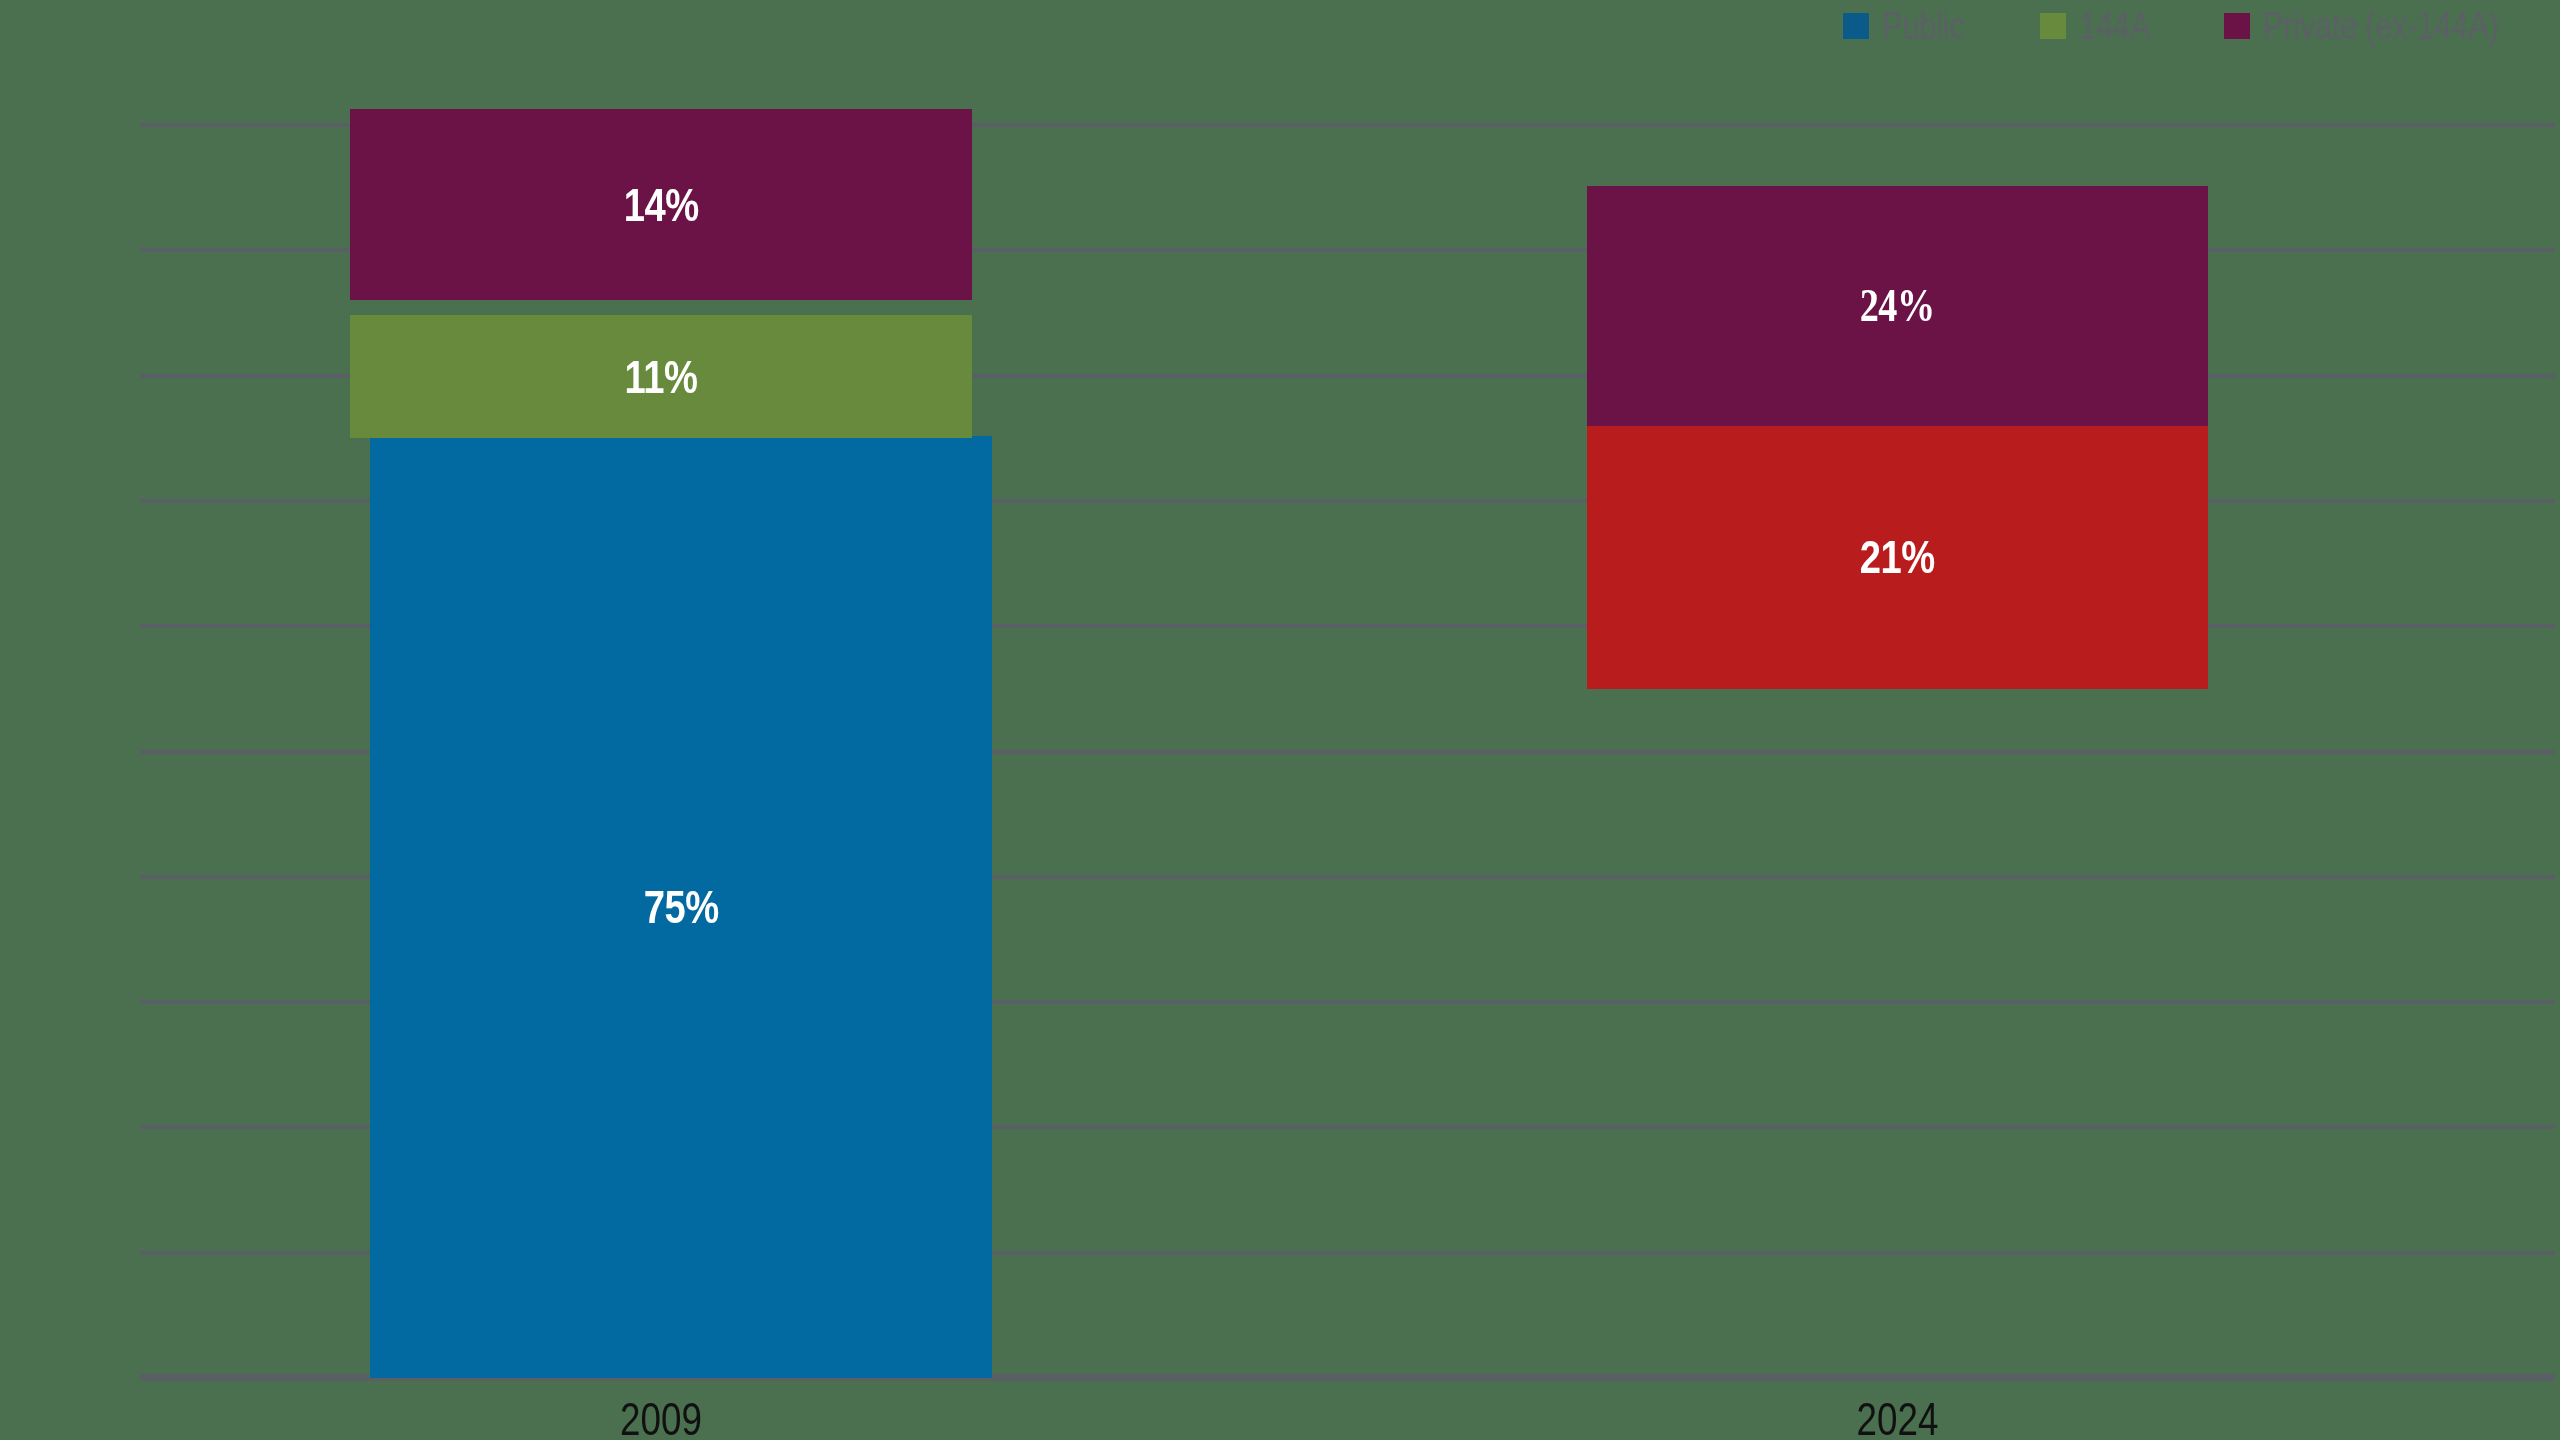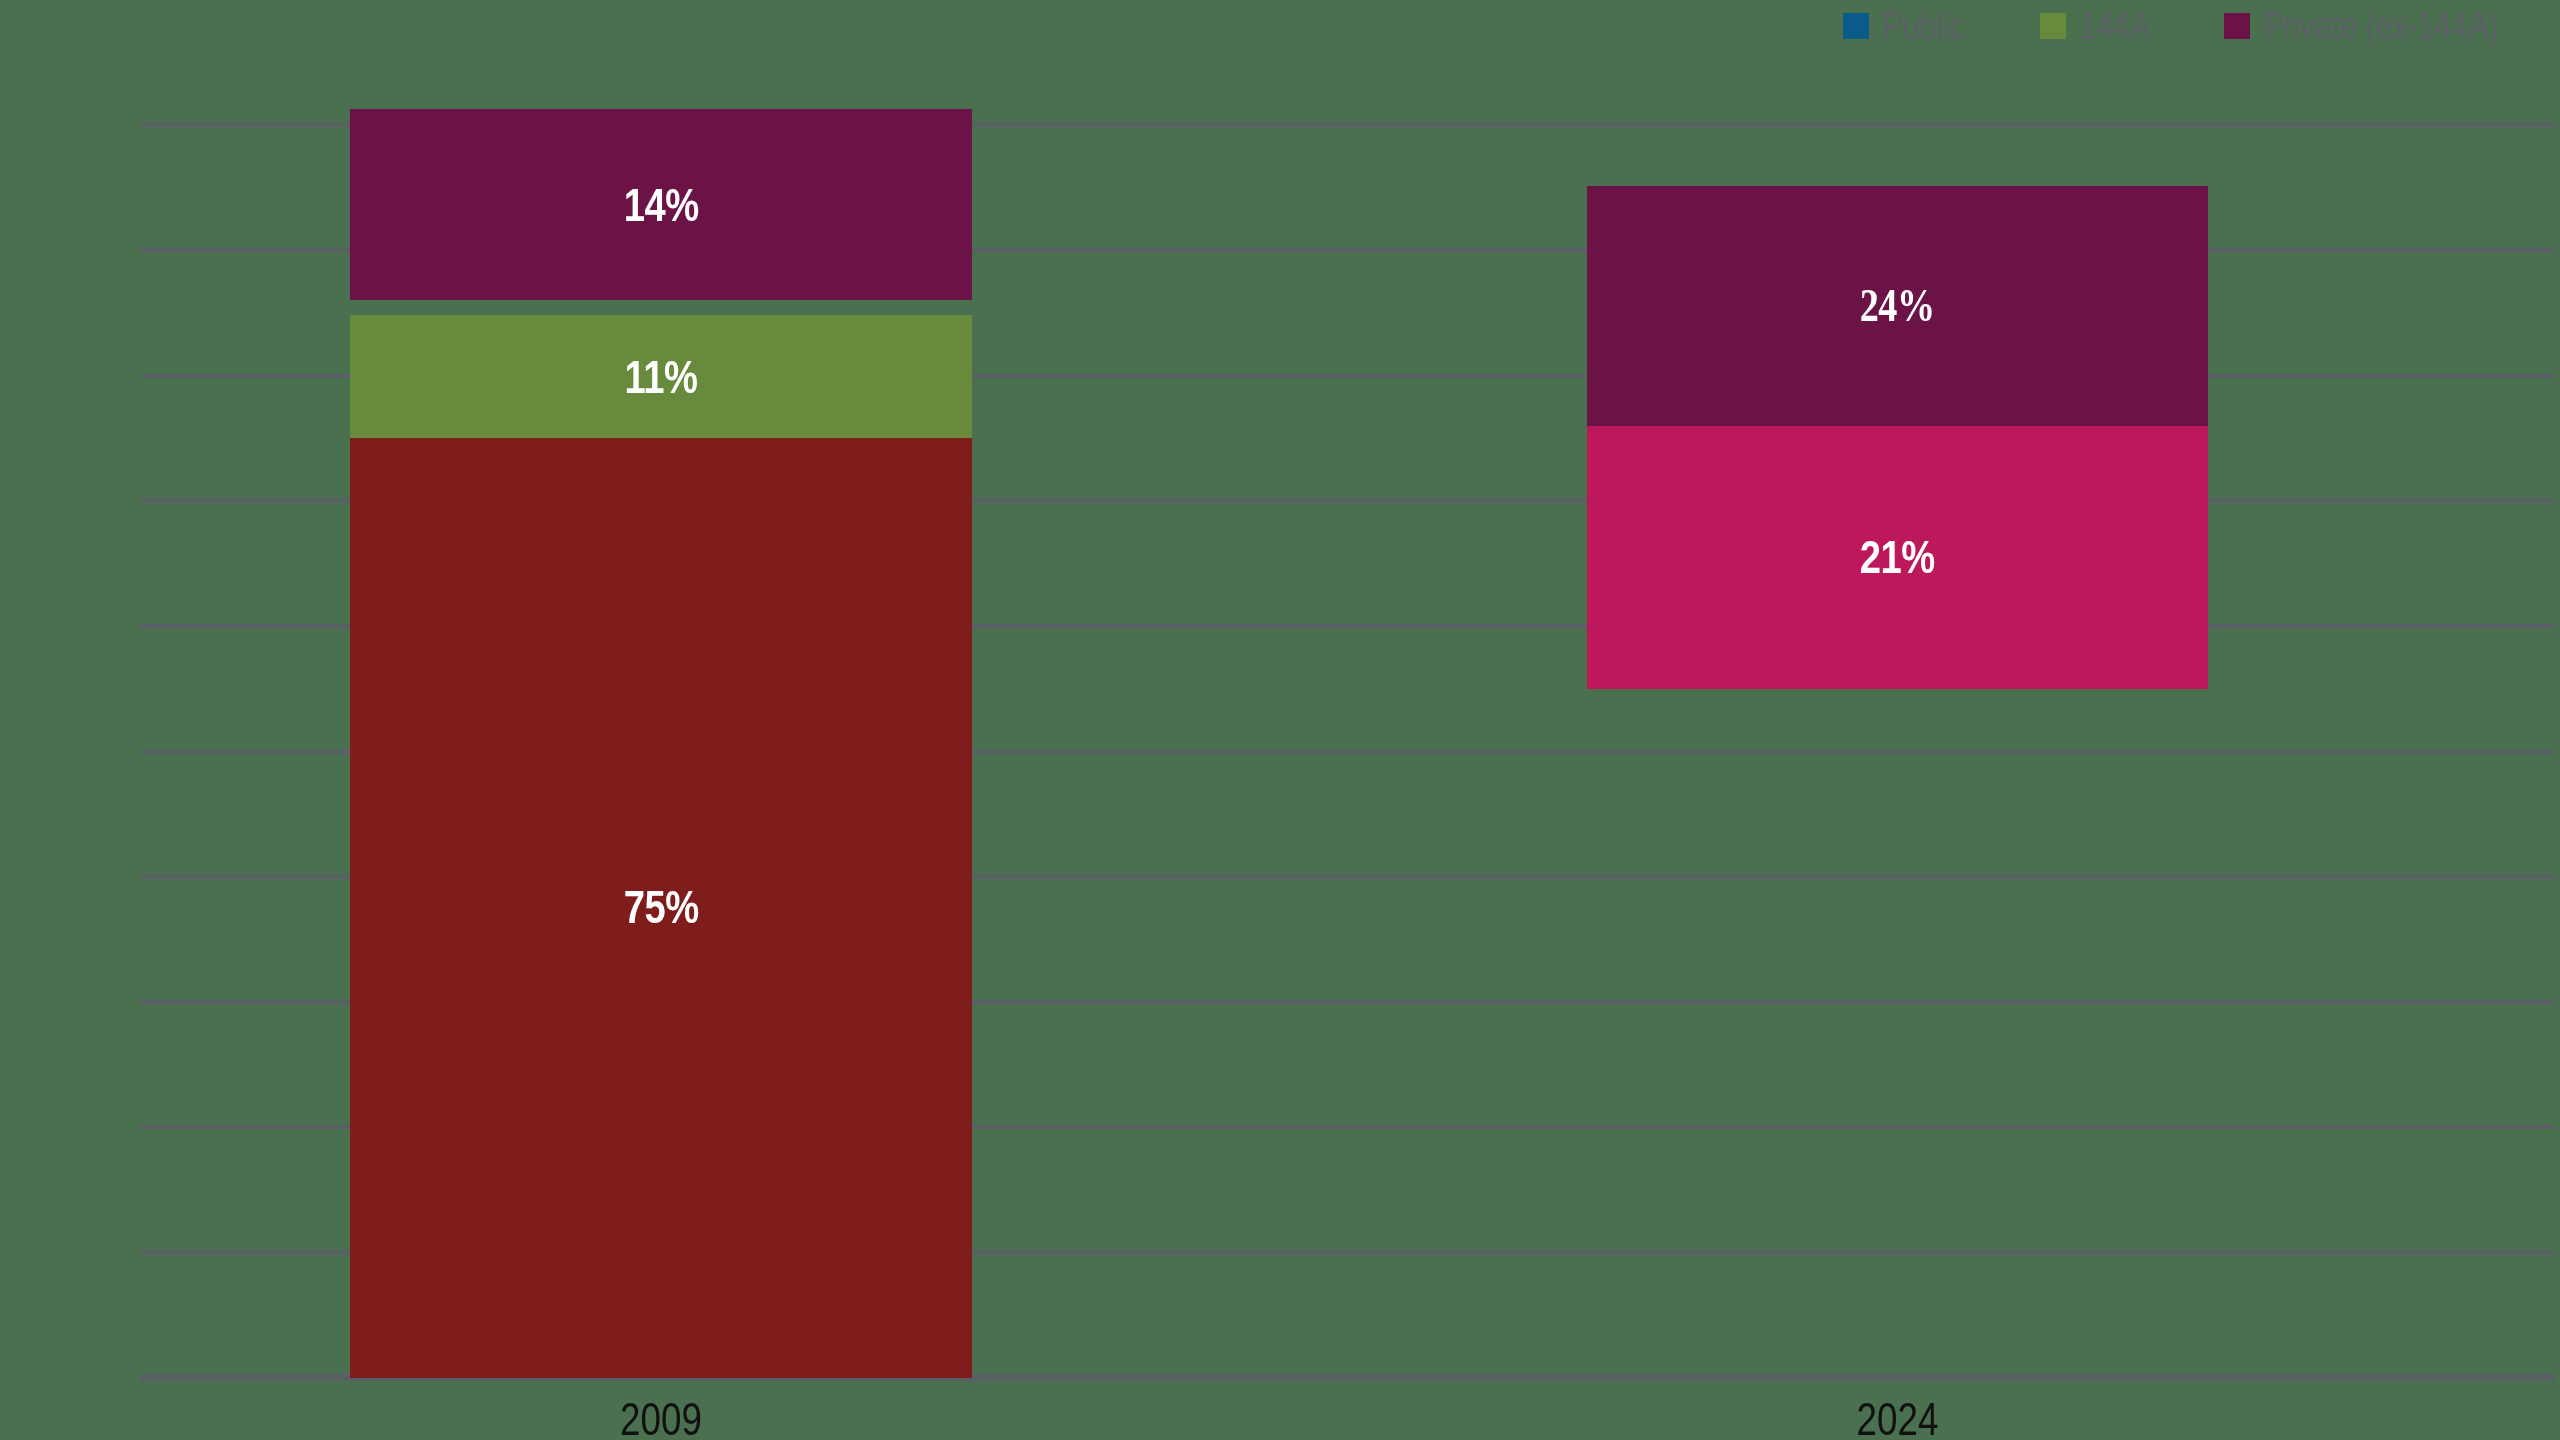--- a/index.html
+++ b/index.html
@@ -132,32 +132,32 @@
       <div class="gridline" style="bottom: 248.6px;"></div>
       <div class="gridline" style="bottom: 373.9px;"></div>
       <div class="gridline" style="bottom: 499.2px;"></div>
       <div class="gridline" style="bottom: 624.5px;"></div>
       <div class="gridline" style="bottom: 749.8px;"></div>
       <div class="gridline" style="bottom: 875.1px;"></div>
       <div class="gridline" style="bottom: 1000.4px;"></div>
       <div class="gridline" style="bottom: 1125.7px;"></div>
       <div class="gridline" style="bottom: 1251px;"></div>
       <div class="bar" style="left: 210px; width: 622px; height: 1253px;">
-        <div class="seg" style="background: #7f1d1d; bottom: 0px; height: 942px;">
+        <div class="seg" style="background: #0369a1; bottom: 0px; height: 942px; margin-left: 20px;">
           <span class="seg-label">75%</span>
         </div>
         <div class="seg" style="background: rgb(103, 138, 60); bottom: 939.75px; height: 123px;">
           <span class="seg-label">11%</span>
         </div>
         <div class="seg" style="background: rgb(107, 19, 71); bottom: 1077.58px; height: 191px;">
           <span class="seg-label">14%</span>
         </div>
       </div>
       <div class="bar" style="left: 1447px; width: 621px; height: 1253px;">
-        <div class="seg" style="background: #be185d; bottom: 689.15px; height: 263.13px;">
+        <div class="seg" style="background: #b91c1c; bottom: 689.15px; height: 263.13px;">
           <span class="seg-label">21%</span>
         </div>
         <div class="seg" style="background: rgb(107, 19, 71); bottom: 952.28px; height: 240px; font-family: Liberation Serif, serif;">
           <span class="seg-label">24%</span>
         </div>
       </div>
     </div>
 
   <div id="xaxis">
       <div class="xtick" style="left: 350px; width: 622px;">2009</div>

